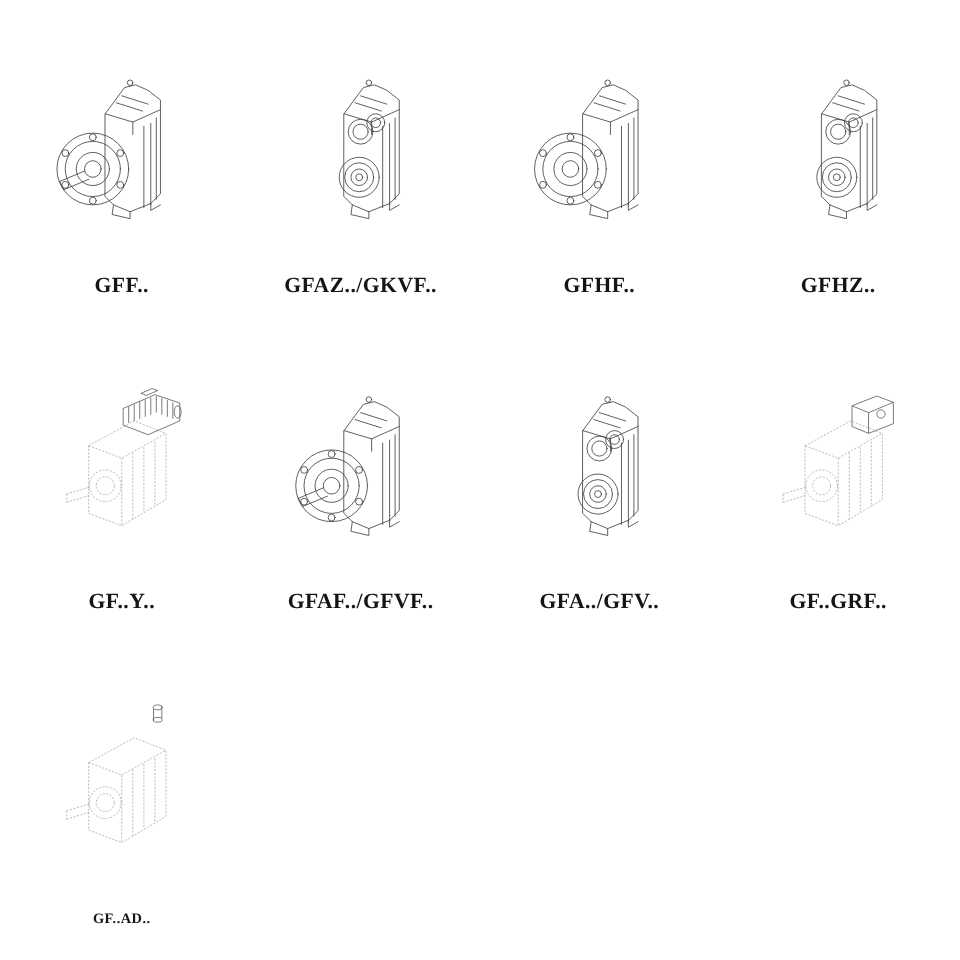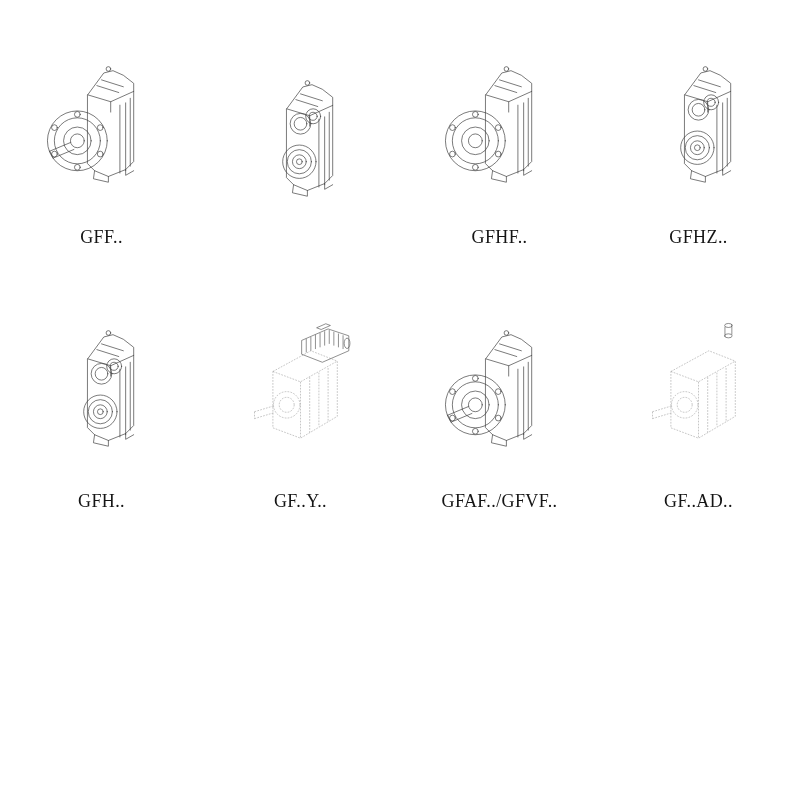--- a/index.html
+++ b/index.html
@@ -16,21 +16,21 @@
     padding: 4px 2px; box-sizing: border-box;
   }
   .cell {
     display: flex; flex-direction: column;
     align-items: center; justify-content: flex-end;
     min-width: 0; min-height: 0; padding: 2px 2px 0; box-sizing: border-box;
   }
   .drawing { width: 100%; flex: 1 1 auto; min-height: 0; }
   .label {
     height: 28px; line-height: 26px;
-    font-weight: 400; font-size: 18px; letter-spacing: .4px;
+    font-weight: 700; font-size: 18px; letter-spacing: .4px;
     color: #151515; text-align: center; white-space: nowrap;
   }
   .cell:nth-child(n+9) .label { font-size: 12px; }
   .cell:nth-child(11) .label, .cell:nth-child(12) .label { font-size: 21px; }
   .cell:nth-child(12) { border: 7px solid #f97316; }
 </style>
 </head>
 <body>
 
 <div class="page">
@@ -174,60 +174,67 @@
       <svg class="drawing" viewBox="0 0 200 230">
           <use href="#sym-flange-shaft"></use>
         </svg>
       <figcaption class="label">GFF..</figcaption>
     </figure>
 
     <figure class="cell">
       <svg class="drawing" viewBox="0 0 200 230">
           <use href="#sym-dual-bore"></use>
         </svg>
+      <figcaption class="label">GFAZ../GKVF..</figcaption>
     </figure>
 
     <figure class="cell">
       <svg class="drawing" viewBox="0 0 200 230">
           <use href="#sym-flange"></use>
         </svg>
       <figcaption class="label">GFHF..</figcaption>
     </figure>
 
     <figure class="cell">
       <svg class="drawing" viewBox="0 0 200 230">
           <use href="#sym-dual-bore"></use>
         </svg>
       <figcaption class="label">GFHZ..</figcaption>
     </figure>
 
+
+
+
+    <figure class="cell">
+      <svg class="drawing" viewBox="0 0 200 230">
+          <use href="#sym-dash-motor"></use>
+        </svg>
+      <figcaption class="label">GF..Y..</figcaption>
+    </figure>
+
+    <figure class="cell">
+      <svg class="drawing" viewBox="0 0 200 230">
+          <use href="#sym-flange-shaft"></use>
+        </svg>
+      <figcaption class="label">GFAF../GFVF..</figcaption>
+    </figure>
+
     <figure class="cell">
       <svg class="drawing" viewBox="0 0 200 230">
           <use href="#sym-dual-bore"></use>
         </svg>
-      <figcaption class="label">GFH..</figcaption>
-    </figure>
-
-
-
-    <figure class="cell">
-      <svg class="drawing" viewBox="0 0 200 230">
-          <use href="#sym-dash-motor"></use>
-        </svg>
-      <figcaption class="label">GF..Y..</figcaption>
-    </figure>
-
-    <figure class="cell">
-      <svg class="drawing" viewBox="0 0 200 230">
-          <use href="#sym-flange-shaft"></use>
-        </svg>
-      <figcaption class="label">GFAF../GFVF..</figcaption>
-    </figure>
-
-
+      <figcaption class="label">GFA../GFV..</figcaption>
+    </figure>
+
+    <figure class="cell">
+      <svg class="drawing" viewBox="0 0 200 230">
+          <use href="#sym-dash-adapter"></use>
+        </svg>
+      <figcaption class="label">GF..GRF..</figcaption>
+    </figure>
 
     <figure class="cell">
       <svg class="drawing" viewBox="0 0 200 230">
           <use href="#sym-dash-plain"></use>
         </svg>
       <figcaption class="label">GF..AD..</figcaption>
     </figure>
 
   </div>
 </div>

